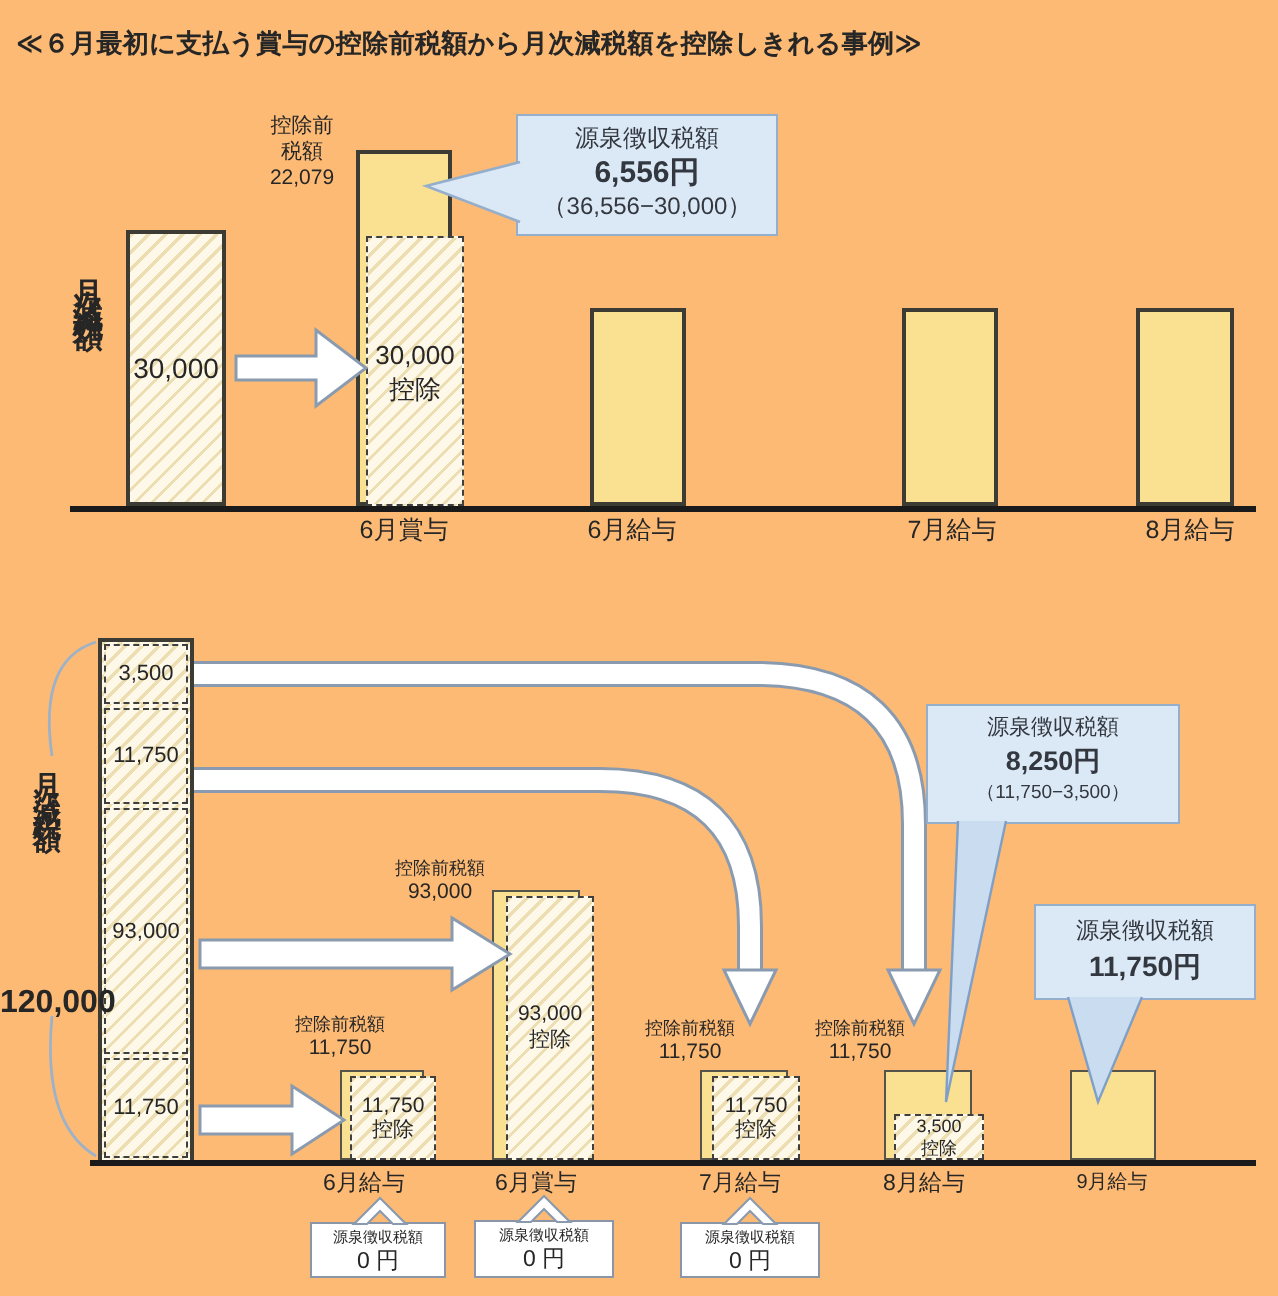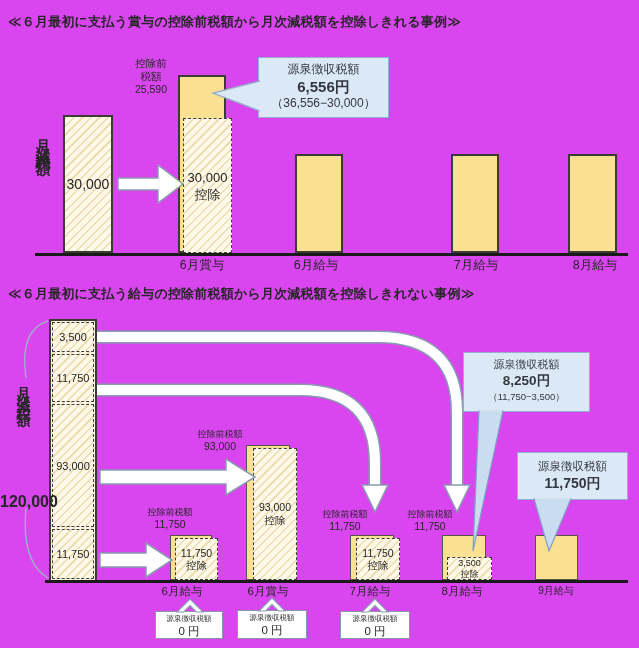--- a/index.html
+++ b/index.html
@@ -1,16 +1,16 @@
 <!DOCTYPE html>
 <html style="--bar-yellow: #fae091; --hatch-stripe: #ddc47c; --callout-bg: #dbe8f5; --callout-border: #94aecb; --arrow-outline: #8a9bb0; --axis: #1a1a1a;"><head>
 <meta charset="utf-8">
 <style>
   html,body{margin:0;padding:0;background:#fff;}
-  .canvas{position:relative;width:639px;height:648px;background:#d946ef;overflow:hidden;
+  .canvas{position:relative;width:639px;height:648px;background:#fdba74;overflow:hidden;
           font-family:"Liberation Sans","DejaVu Sans",sans-serif;color:#262626;}
   .abs{position:absolute;}
   .ttl{font-size:13px;font-weight:bold;letter-spacing:0.2px;z-index:3;}
   .vlab{writing-mode:vertical-rl;text-orientation:upright;font-weight:bold;z-index:3;}
   .axis{background:var(--axis,#1a1a1a);z-index:3;}
   .bar-y{background:var(--bar-yellow,#fae091);border:2px solid #3c3c34;box-sizing:border-box;z-index:1;}
   .bar-y2{background:var(--bar-yellow,#fae091);border:1.5px solid #55544a;box-sizing:border-box;z-index:1;}
   .hatch{background-color:#fdf8e8;
          background-image:repeating-linear-gradient(135deg,rgba(221,196,124,0.5) 0,rgba(221,196,124,0.5) 1.5px,transparent 1.5px,transparent 6px);}
   .dashed{border:1.6px dashed #3f3f3f;box-sizing:border-box;z-index:2;}
@@ -32,21 +32,21 @@
 
   <div class="abs vlab" style="left:33px;top:128px;height:118px;font-size:15px;letter-spacing:5px;">月次減税額</div>
 
   <div class="abs hatch cen" style="left:63px;top:115px;width:50px;height:138px;border:2px solid #3c3c34;box-sizing:border-box;z-index:1;">
     <span style="font-size:14px;">30,000</span>
   </div>
 
   <div class="abs" style="left:126px;top:57px;width:50px;font-size:10.5px;line-height:13px;text-align:center;z-index:3;">
     <div>控除前</div>
     <div>税額</div>
-    <div>25,590</div>
+    <div>22,079</div>
   </div>
 
   <div class="abs bar-y" style="left:178px;top:75px;width:48px;height:178px;"></div>
   <div class="abs hatch dashed cen" style="left:183px;top:118px;width:49px;height:135px;font-size:13px;line-height:17px;">
     <span>30,000</span>
     <span>控除</span>
   </div>
 
   <div class="abs callout" style="left:258px;top:57px;width:131px;height:61px;padding-top:4px;">
     <div style="font-size:12px;line-height:15px;">源泉徴収税額</div>
@@ -59,21 +59,20 @@
   <div class="abs bar-y" style="left:451px;top:154px;width:48px;height:99px;"></div>
   <div class="abs bar-y" style="left:568px;top:154px;width:49px;height:99px;"></div>
 
   <div class="abs axis" style="left:35px;top:253px;width:593px;height:3px;"></div>
 
   <div class="abs xlab" style="left:172px;top:257px;width:60px;font-size:12.5px;">6月賞与</div>
   <div class="abs xlab" style="left:286px;top:257px;width:60px;font-size:12.5px;">6月給与</div>
   <div class="abs xlab" style="left:446px;top:257px;width:60px;font-size:12.5px;">7月給与</div>
   <div class="abs xlab" style="left:565px;top:257px;width:60px;font-size:12.5px;">8月給与</div>
 
-  <div class="abs ttl" style="left:8px;top:285px;width:624px;">≪６月最初に支払う給与の控除前税額から月次減税額を控除しきれない事例≫</div>
 
   <div class="abs vlab" style="left:15px;top:376px;height:120px;font-size:14px;letter-spacing:6px;">月次減税額</div>
   <div class="abs" style="left:0px;top:493px;width:47px;font-size:16px;font-weight:bold;text-align:center;z-index:3;">120,000</div>
 
   <div class="abs hatch" style="left:49px;top:319px;width:48px;height:263px;border:2px solid #3c3c34;box-sizing:border-box;z-index:1;"></div>
   <div class="abs hatch dashed cen" style="left:52px;top:322px;width:42px;height:30px;font-size:11px;">
     <span>3,500</span>
   </div>
   <div class="abs hatch dashed cen" style="left:52px;top:354px;width:42px;height:48px;font-size:11px;">
     <span>11,750</span>

